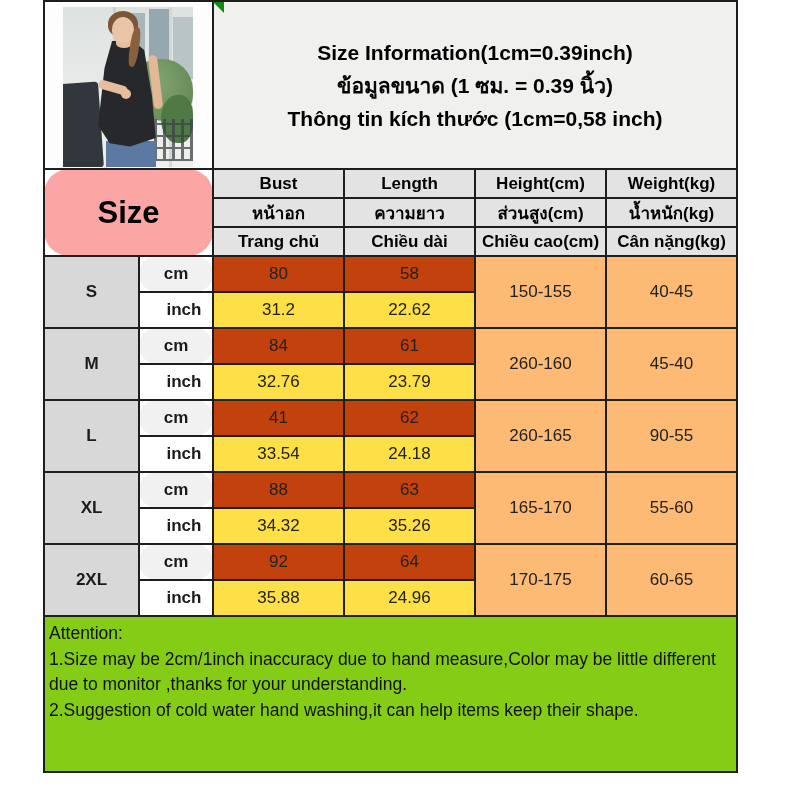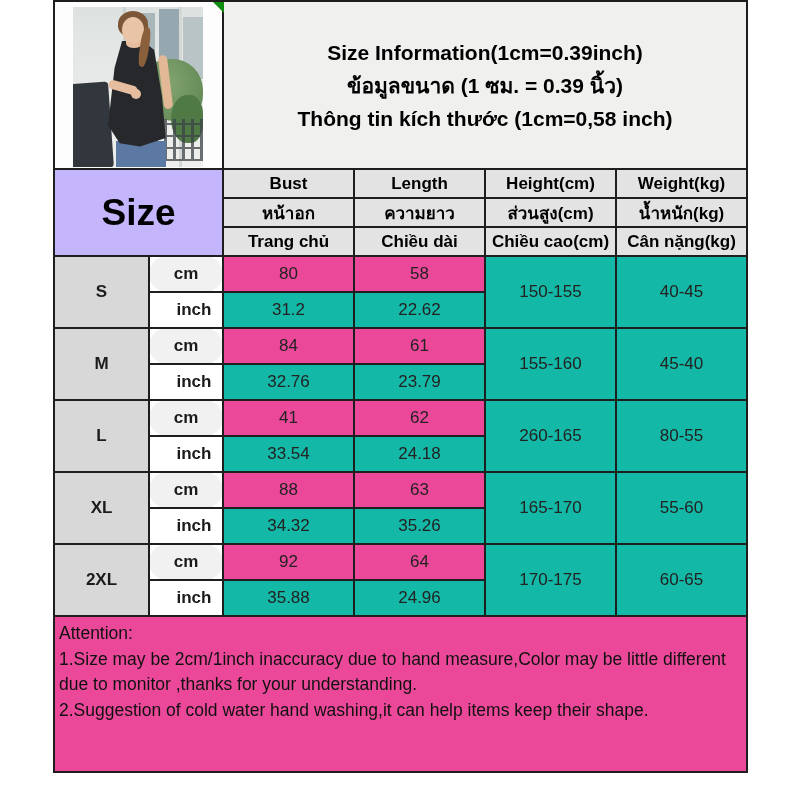--- a/index.html
+++ b/index.html
@@ -2,48 +2,48 @@
 <html><head>
 <meta charset="utf-8">
 <style>
   html,body{margin:0;padding:0;}
   body{
     width:800px;height:800px;background:#ffffff;position:relative;
     font-family:"Liberation Sans",sans-serif;color:#1b1b1b;
     -webkit-font-smoothing:antialiased;
   }
   .sheet{
-    position:absolute;left:53px;top:0;
+    position:absolute;left:43px;top:0;
   }
   table{
     border-collapse:collapse;table-layout:fixed;width:693px;
   }
   td{
     border:2px solid #1e1e1e;text-align:center;vertical-align:middle;
     overflow:hidden;padding:0;
   }
   
   .photo-cell{background:#fdfdfd;height:166px;}
   .title-cell{background:#f0f0ef;}
   .title-line{font-weight:bold;font-size:21px;line-height:33px;color:#000;}
   
-  .size-cell{background:#c4b5fd;font-weight:bold;font-size:37px;color:#000;}
+  .size-cell{background:#fca5a5;font-weight:bold;font-size:31px;color:#000;border-radius:25px;}
   .hdr{background:#e3e3e3;font-weight:bold;font-size:17px;color:#000;margin-top:6px;}
   tr.hdr-row{height:29px;}
   
   tr.data-row{height:36px;}
   .szletter{background:#d8d8d8;font-weight:bold;font-size:17px;}
   .unit{background:#f1f1f1;font-weight:bold;font-size:17px;border-radius:18px;}
   .unit.inch{background:#ffffff;padding-left:16px;}
-  .val-cm{background:#ec4899;font-size:17px;font-weight:400;color:#222;}
-  .val-inch{background:#14b8a6;font-size:17px;font-weight:400;color:#222;}
-  .range{background:#14b8a6;font-size:17px;font-weight:400;color:#222;}
+  .val-cm{background:#c2410c;font-size:17px;font-weight:400;color:#222;}
+  .val-inch{background:#fde047;font-size:17px;font-weight:400;color:#222;}
+  .range{background:#fdba74;font-size:17px;font-weight:400;color:#222;}
   
   .attention-cell{
-    background:#ec4899;text-align:left;vertical-align:top;height:150px;
+    background:#84cc16;text-align:left;vertical-align:top;height:150px;
     font-size:17.5px;line-height:25.5px;padding:4px 6px 0 4px;color:#111;
   }
   
   .corner-marker{
     position:absolute;left:213px;top:2px;width:0;height:0;
     border-top:11px solid #0e8c0e;border-left:11px solid transparent;
   }
   
   .photo{
     position:relative;width:130px;height:160px;margin:3px auto 0 18px;
@@ -150,36 +150,36 @@
     <td class="unit inch">inch</td>
     <td class="val-inch">31.2</td>
     <td class="val-inch">22.62</td>
   </tr>
 
   <tr class="data-row">
     <td class="szletter" rowspan="2">M</td>
     <td class="unit">cm</td>
     <td class="val-cm">84</td>
     <td class="val-cm">61</td>
-    <td class="range" rowspan="2">155-160</td>
+    <td class="range" rowspan="2">260-160</td>
     <td class="range" rowspan="2">45-40</td>
   </tr>
   <tr class="data-row">
     <td class="unit inch">inch</td>
     <td class="val-inch">32.76</td>
     <td class="val-inch">23.79</td>
   </tr>
 
   <tr class="data-row">
     <td class="szletter" rowspan="2">L</td>
     <td class="unit">cm</td>
     <td class="val-cm">41</td>
     <td class="val-cm">62</td>
     <td class="range" rowspan="2">260-165</td>
-    <td class="range" rowspan="2">80-55</td>
+    <td class="range" rowspan="2">90-55</td>
   </tr>
   <tr class="data-row">
     <td class="unit inch">inch</td>
     <td class="val-inch">33.54</td>
     <td class="val-inch">24.18</td>
   </tr>
 
   <tr class="data-row">
     <td class="szletter" rowspan="2">XL</td>
     <td class="unit">cm</td>

